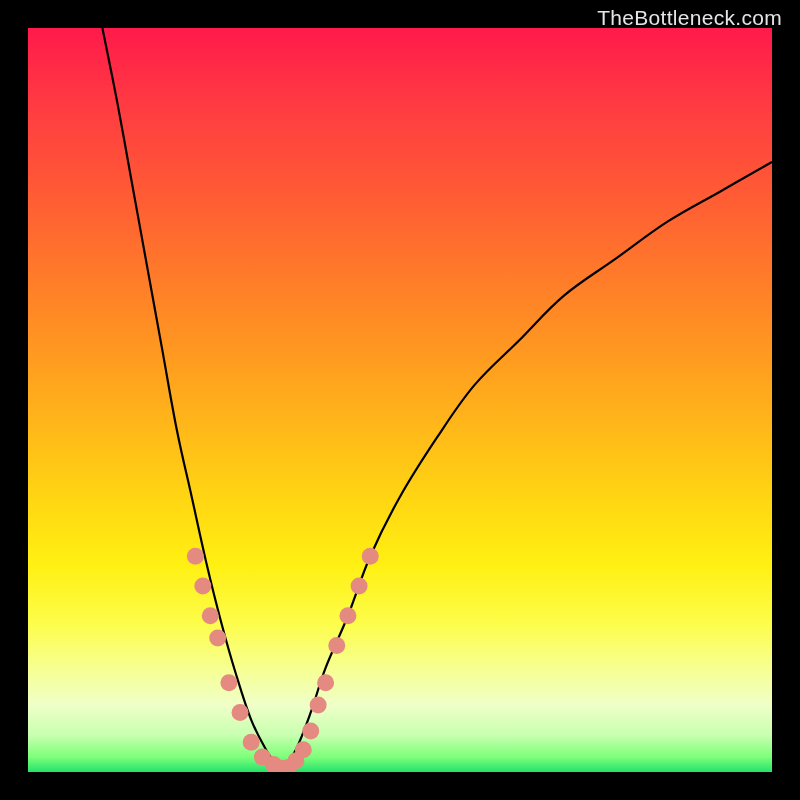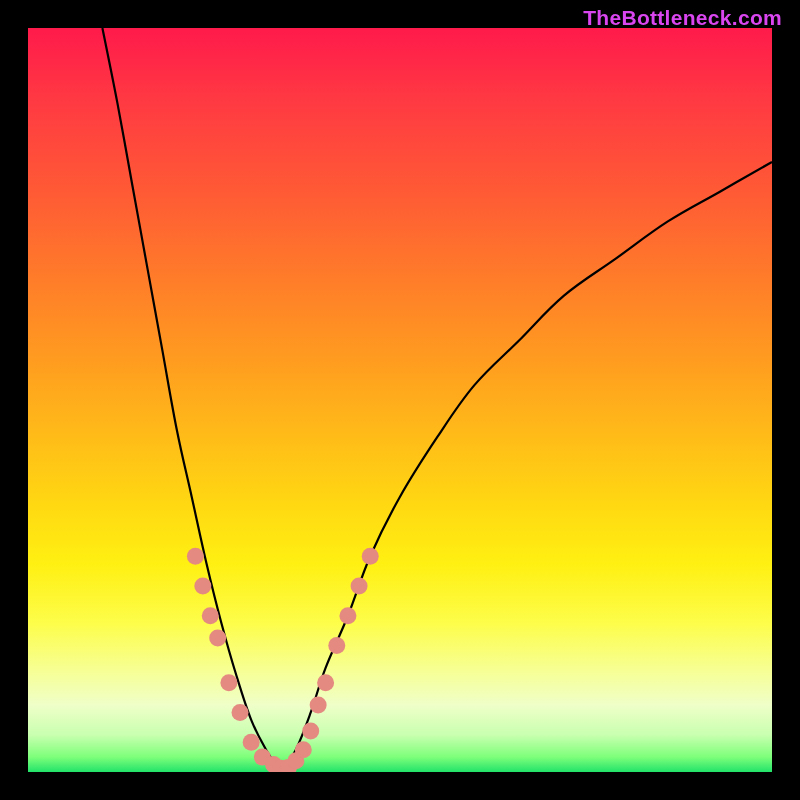--- a/index.html
+++ b/index.html
@@ -40,24 +40,24 @@
       #efffc8 91%,
       #c9ffb0 95%,
       #7dff7a 98%,
       #22e36a 100%
     );
   }
   .watermark {
     position: absolute;
     top: 6px;
     right: 18px;
-    color: #d946ef;
+    color: #e5e5e5;
     font-size: 21px;
     letter-spacing: 0.3px;
-    font-weight: 700;
+    font-weight: 400;
     user-select: none;
   }
   svg.curves {
     position: absolute;
     top: 0;
     left: 0;
     width: 744px;
     height: 744px;
   }
   .curve {

